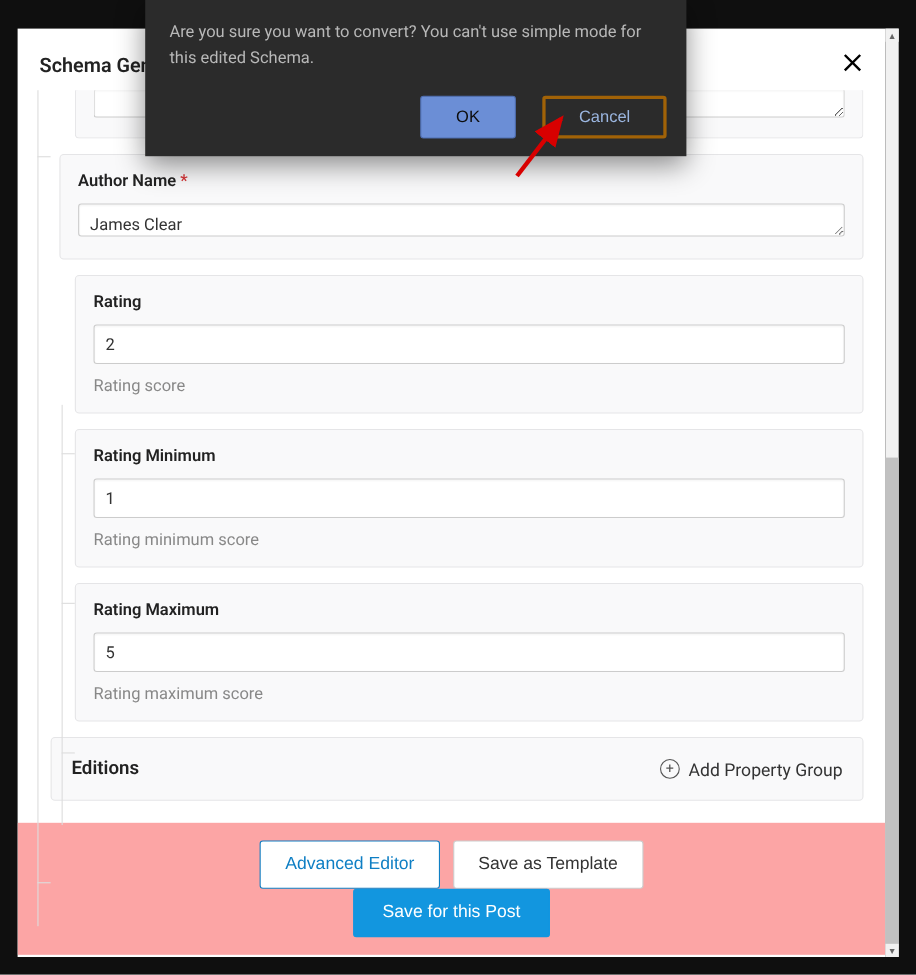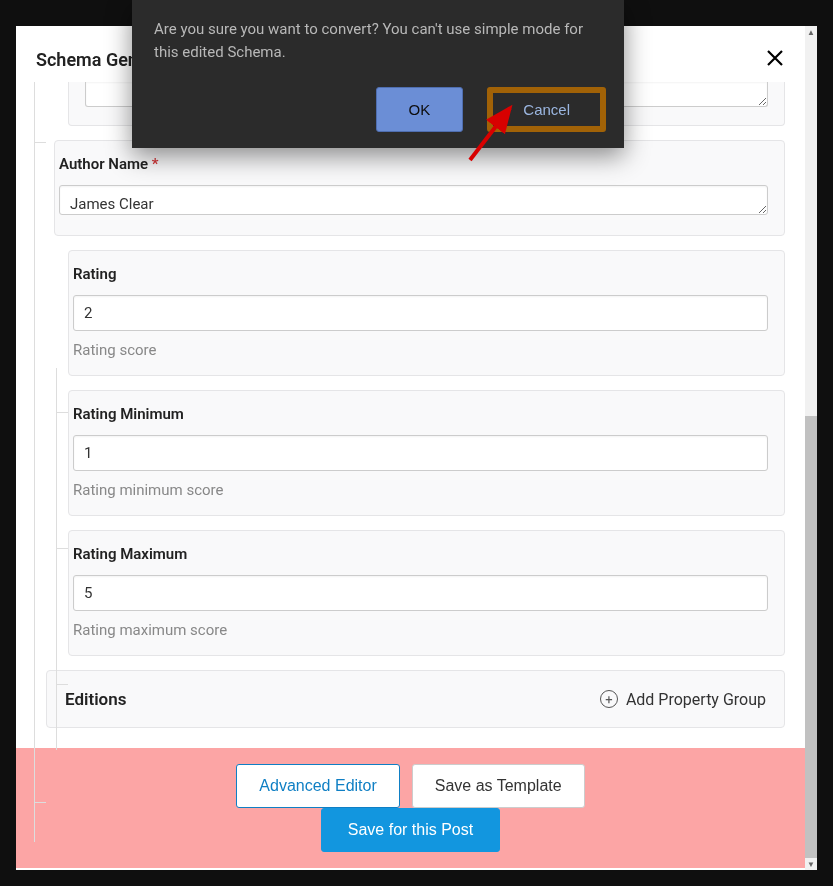--- a/index.html
+++ b/index.html
@@ -67,21 +67,21 @@
       padding: 0 20px 20px 30px;
       position: relative;
     }
     
     .tree-line { position: absolute; background: #ddd; }
     
     .field-box {
       background: #f9f9fa;
       border: 1px solid #e5e5e7;
       border-radius: 4px;
-      padding: 14px 16px 16px 4px;
+      padding: 14px 16px 16px 16px;
       margin-bottom: 14px;
     }
     .field-label {
       font-size: 15px;
       font-weight: 600;
       color: #222;
       margin-bottom: 12px;
     }
     .required { color: #d63638; }
     .text-input, .textarea-input {
@@ -211,21 +211,21 @@
       background: #6b8ed6;
       border: 1px solid #4f6eb0;
       color: #0d0d0d;
       font-size: 15px;
       padding: 8px 32px;
       border-radius: 3px;
       cursor: pointer;
     }
     .cancel-btn {
       background: transparent;
-      border: 6px solid #a16207;
+      border: 3px solid #a16207;
       color: #9bb6e0;
       font-size: 15px;
       padding: 8px 30px;
       border-radius: 3px;
       cursor: pointer;
     }
     
     .arrow {
       position: absolute;
       z-index: 60;

